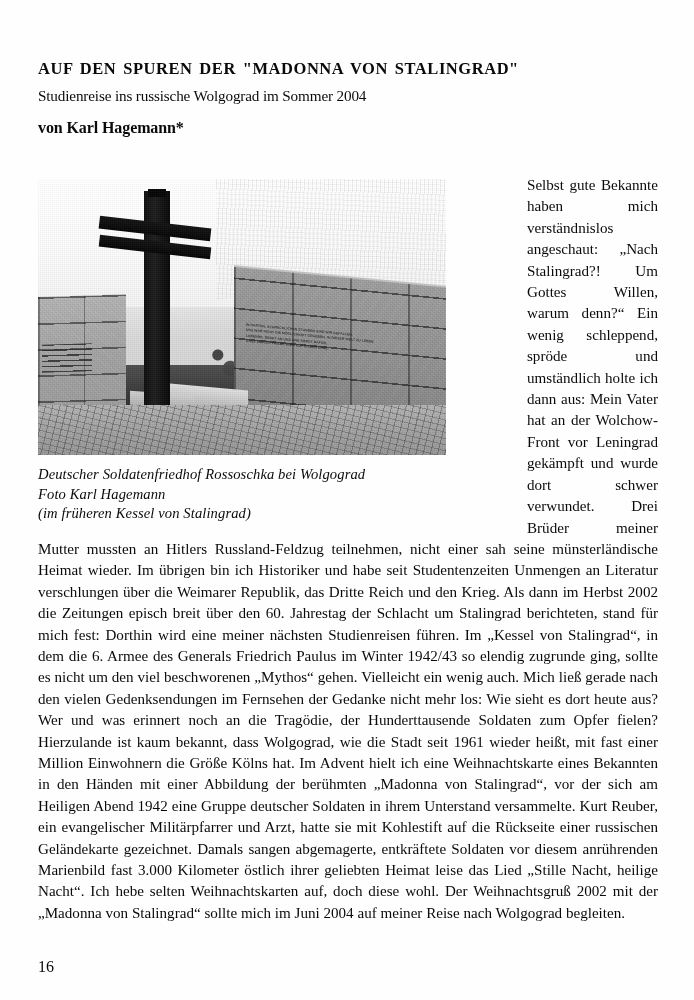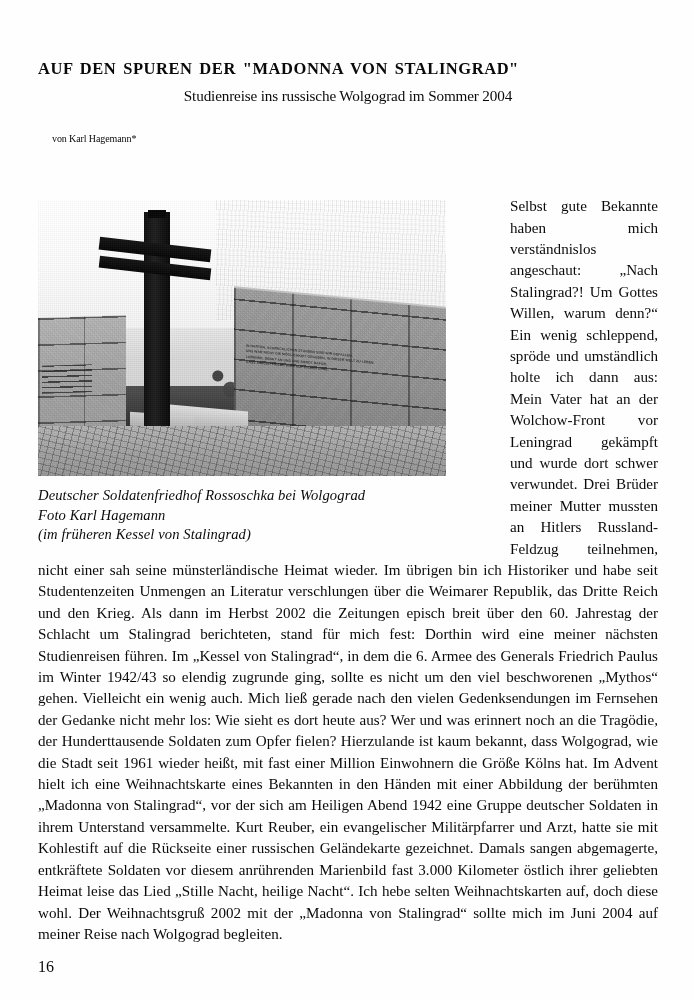--- a/index.html
+++ b/index.html
@@ -37,46 +37,46 @@
     letter-spacing: 0.55px;
     word-spacing: 2.2px;
     line-height: 1.1;
   }
   .subtitle {
     margin: 0;
     padding-top: 9px;
     font-size: 15.2px;
     line-height: 1.15;
     letter-spacing: -0.15px;
-    text-align: center;
   }
   .byline {
-    margin: 14px;
+    margin: 0;
     padding-top: 14px;
-    font-size: 10px;
+    font-size: 16px;
     line-height: 1.15;
     letter-spacing: -0.1px;
+    font-weight: bold;
   }
 
   
   .body-block {
     margin: 0;
     padding-top: 38px;
     font-size: 15.1px;
     line-height: 21.4px;
     text-align: justify;
     text-justify: inter-word;
     hyphens: manual;
   }
 
   
   .figure {
     float: left;
     width: 468px;
-    margin: 4px 4px 2px 0;
+    margin: 4px 21px 2px 0;
   }
   .photo {
     position: relative;
     width: 408px;
     height: 276px;
     overflow: hidden;
     background: linear-gradient(176deg,#f4f4f2 0%, #eceae6 34%, #e3e0da 46%, #d8d4cc 55%, #cfcbc2 100%);
     filter: grayscale(100%) contrast(108%);
   }
   

